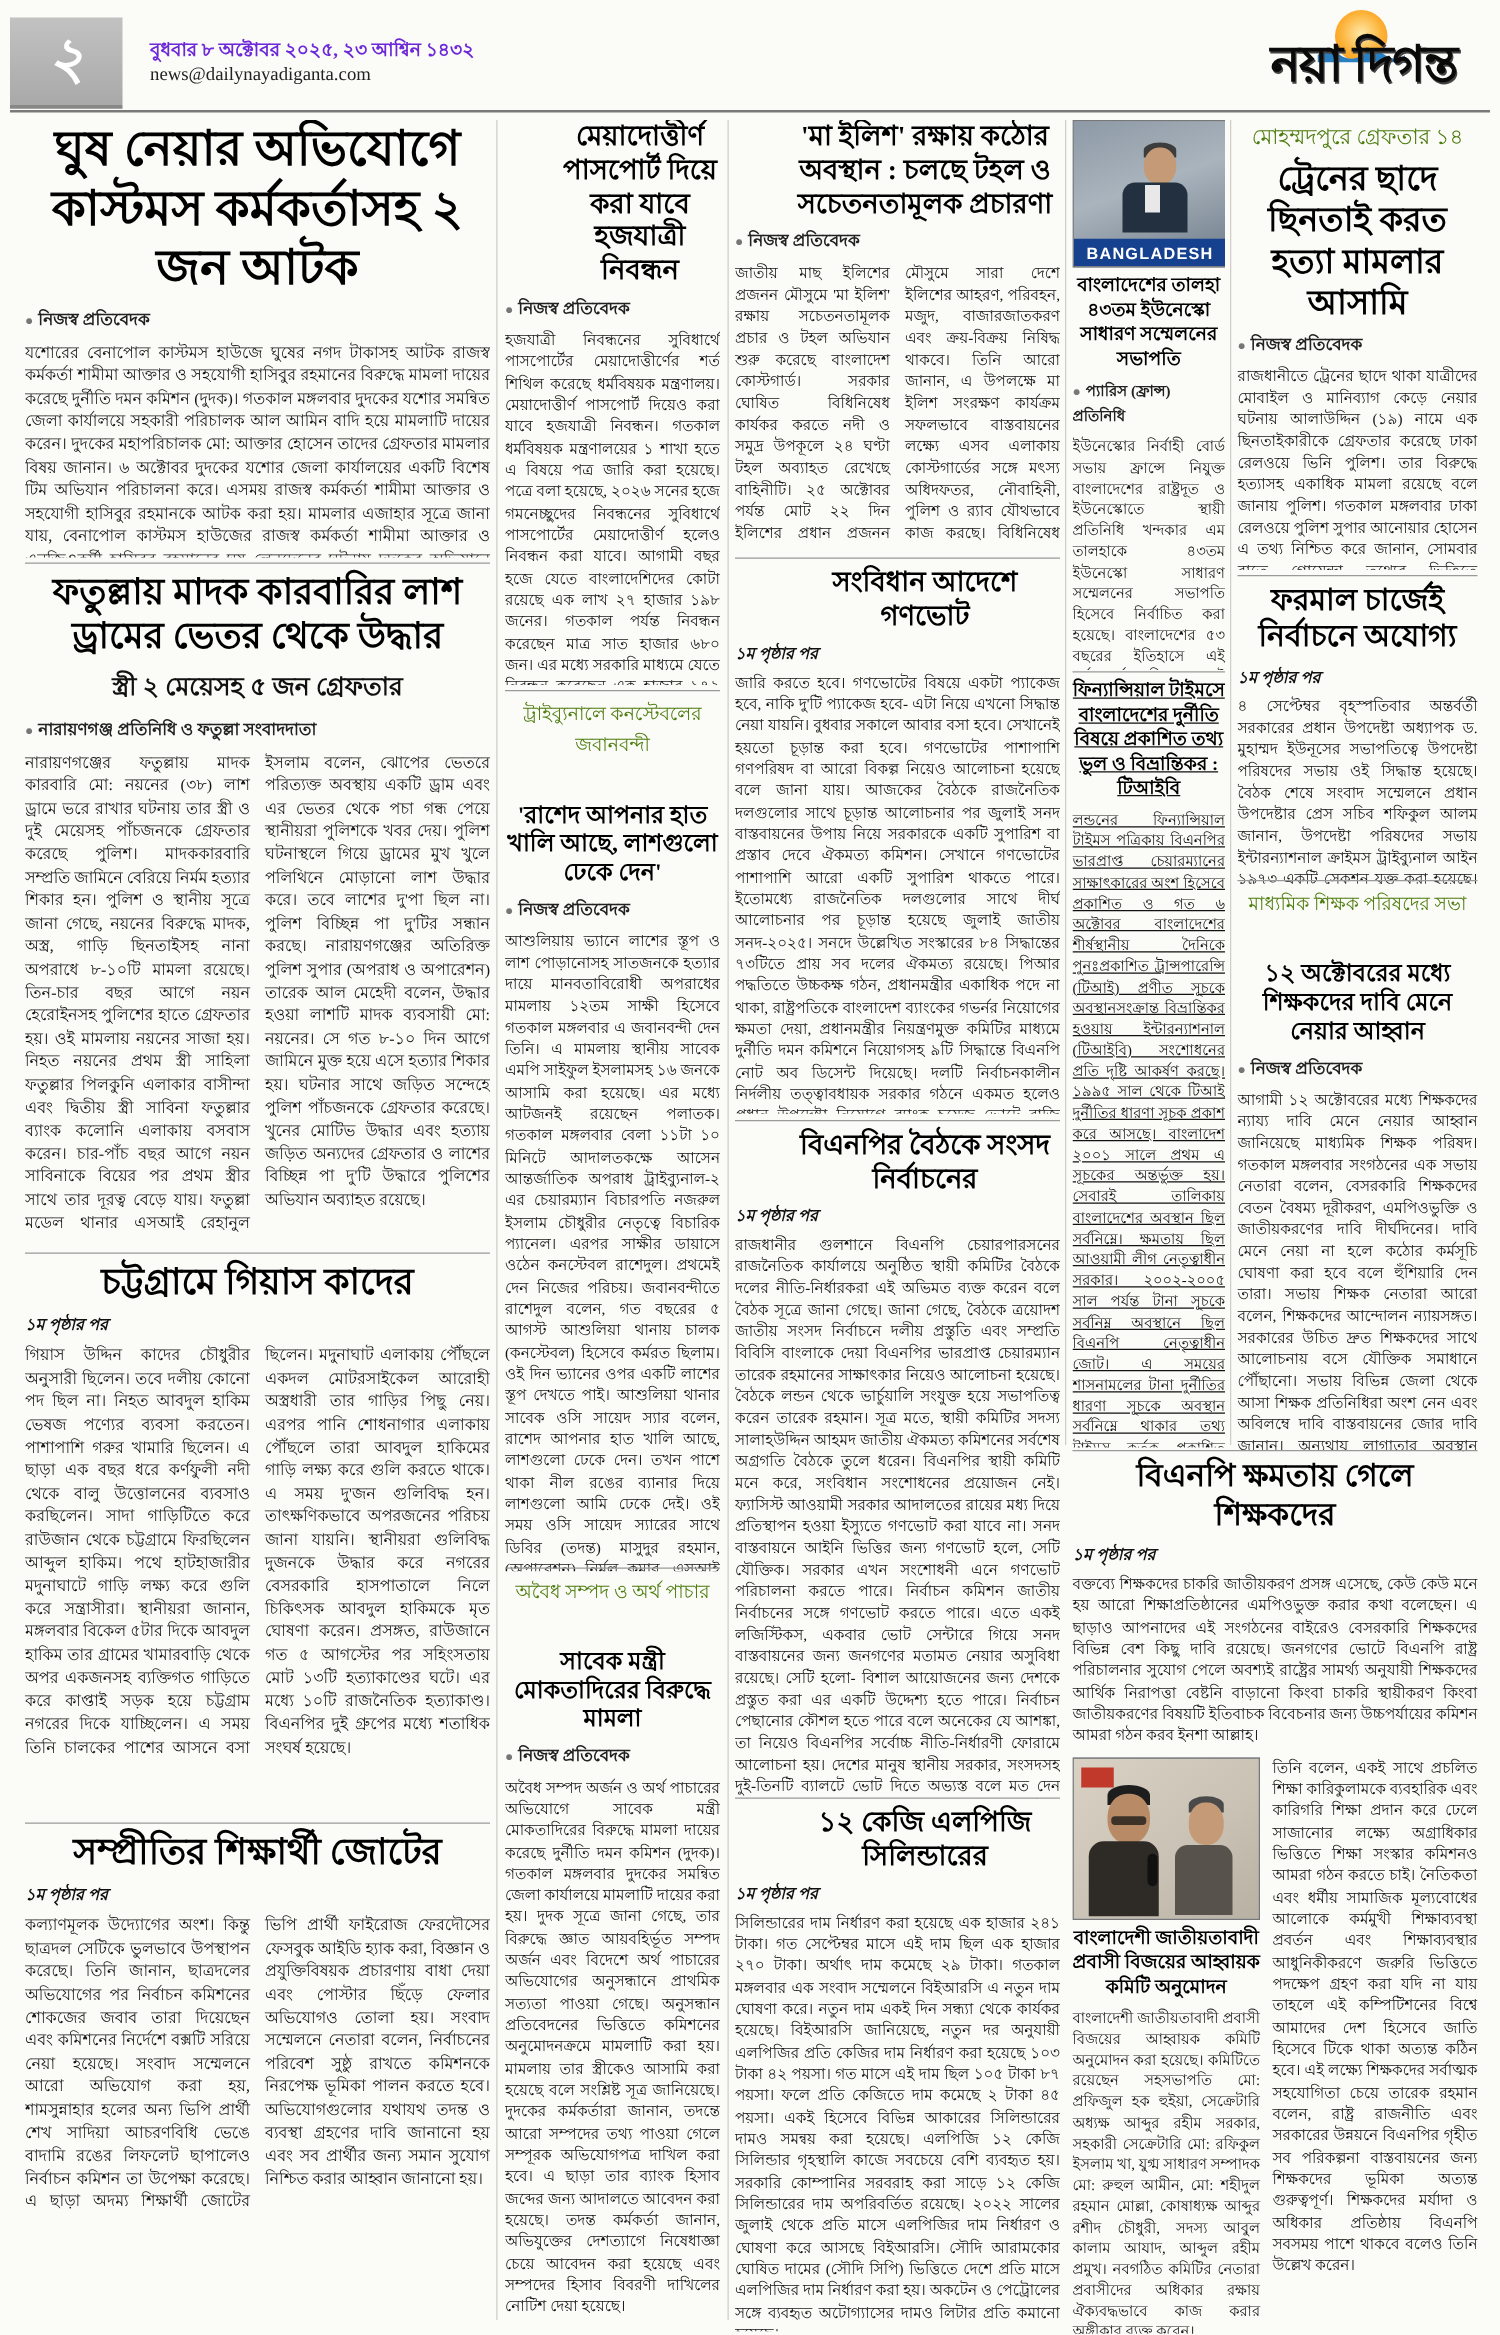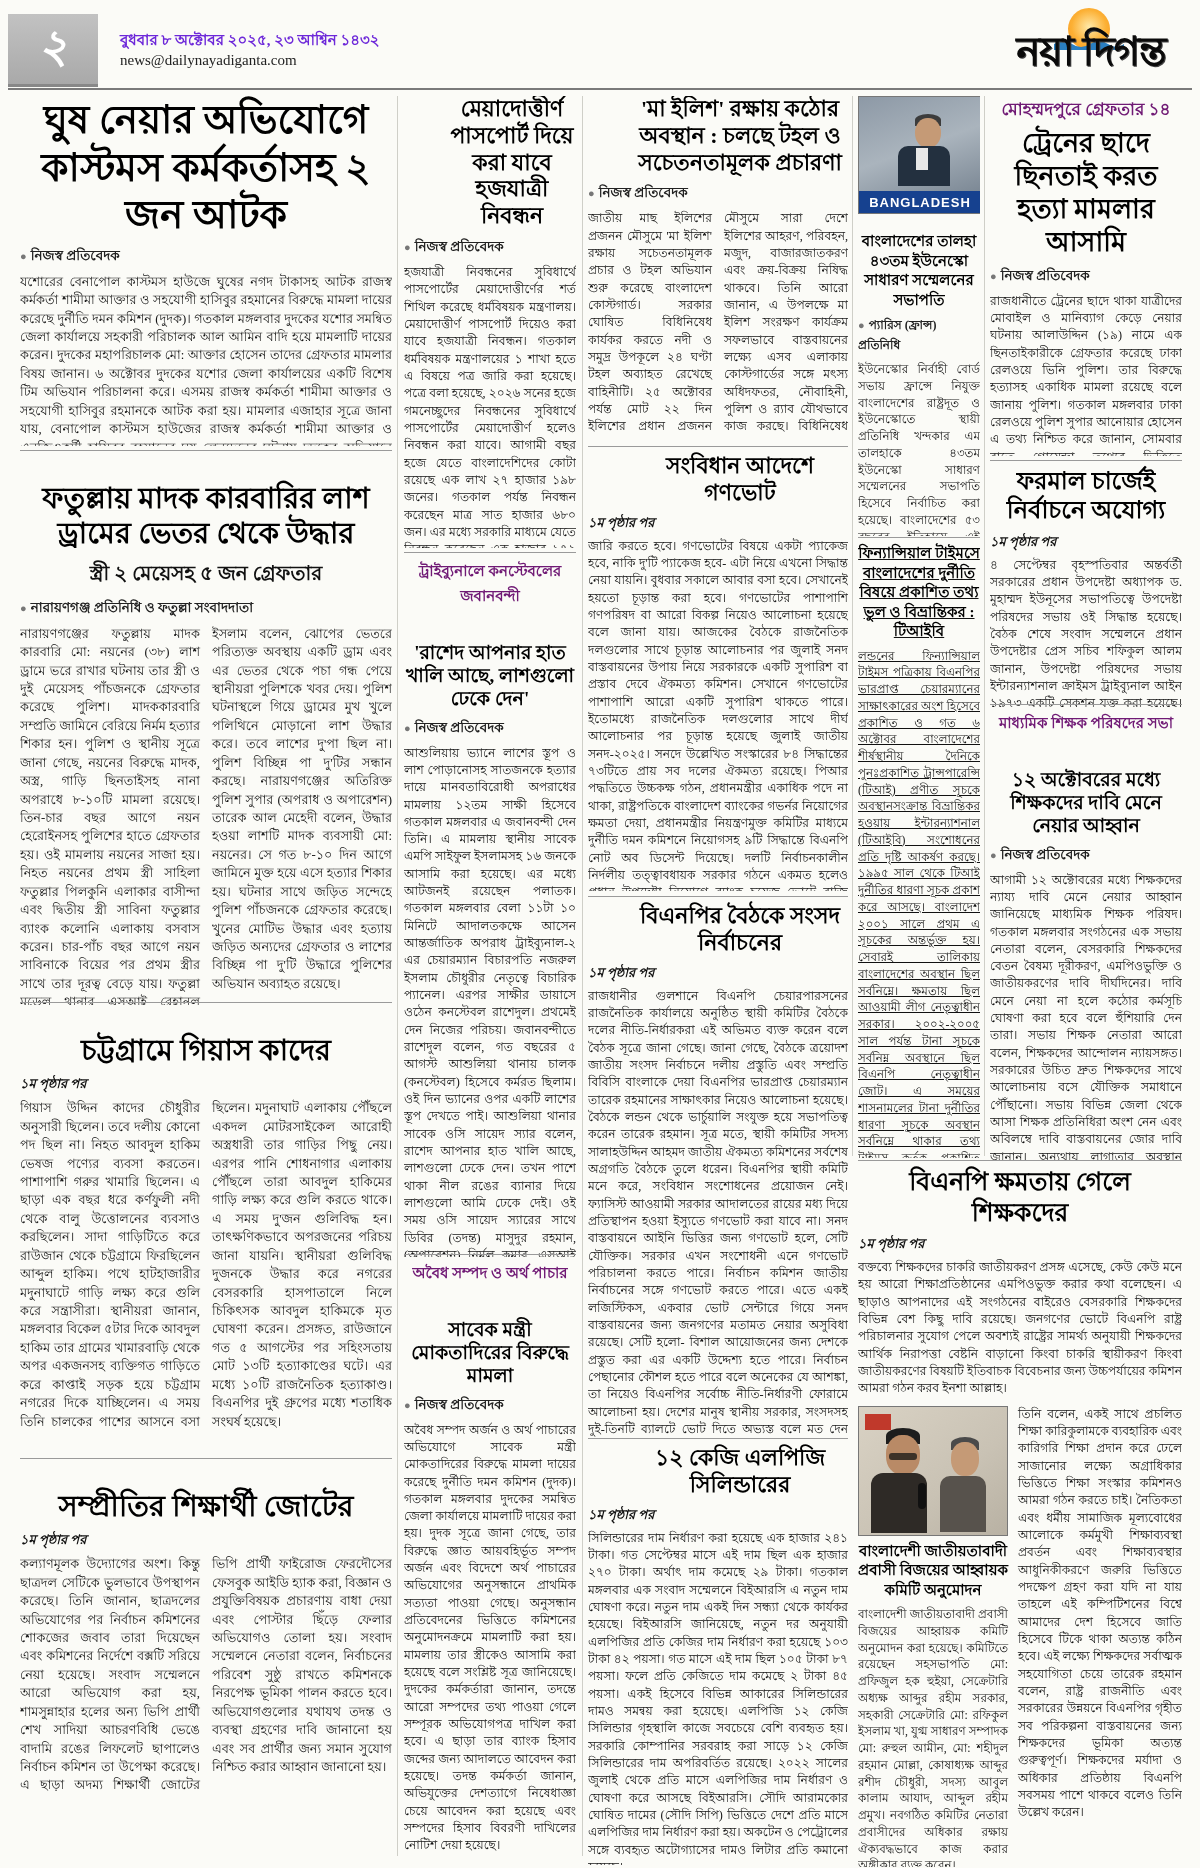--- a/index.html
+++ b/index.html
@@ -16,25 +16,25 @@
                  background:radial-gradient(circle at 50% 45%,#ffe9a8 0%,#fcb034 55%,#f7941d 100%);}
   #masthead .wave{position:absolute;left:58px;top:30px;width:70px;height:14px;}
   #masthead .mast-text{position:absolute;left:0;top:14px;width:190px;text-align:center;
                  font-size:40px;font-weight:bold;color:#0a0a0a;letter-spacing:-1px;text-shadow:1px 1px 0 #444;}
   #hrule{position:absolute;left:8px;top:88px;width:1184px;height:0;border-top:2px solid #7a7a7a;}
   
   .art{position:absolute;overflow:hidden;}
   .rule-top{border-top:1px solid #9a9a9a;padding-top:6px;}
   .hl{font-weight:bold;color:#000;text-align:center;line-height:1.22;margin:0 0 6px 0;}
   .hl-xl{font-size:39px;}
-  .hl-lg{font-size:29px;margin-top:24px;}
+  .hl-lg{font-size:29px;}
   .hl-md{font-size:22px;margin-left:44px;}
   .hl-sm{font-size:19px;margin-top:32px;}
   .hl-xs{font-size:15px;line-height:1.3;}
-  .kicker{font-weight:bold;text-align:center;font-size:15px;margin:0 0 3px 0;color:#701a75;}
+  .kicker{font-weight:normal;text-align:center;font-size:15px;margin:0 0 3px 0;color:#4d7c0f;}
   .subhead{font-weight:bold;text-align:center;font-size:20px;margin:2px 0 6px 0;color:#111;}
   .byline{font-size:13.5px;font-weight:bold;margin:2px 0 5px 0;color:#222;}
   .byline .dot{color:#777;font-size:11px;margin-right:4px;}
   .cont{font-size:13px;font-weight:bold;font-style:italic;margin:2px 0 4px 0;}
   .body{font-size:12.8px;line-height:1.44;text-align:justify;color:#141414;}
   .body-sm{font-size:12.2px;line-height:1.42;text-align:justify;color:#141414;}
   .cols2{column-count:2;column-gap:12px;}
   .vrule{position:absolute;width:0;border-left:1px solid #cfcfc8;}
   
   .ph{position:relative;background:#9aa4ad;overflow:hidden;border:1px solid #777;}
@@ -153,21 +153,21 @@
     <div class="ph" style="width:122px;height:116px;">
       <div class="ph1-bg"></div>
       <div class="ph1-hair"></div>
       <div class="ph1-head"></div>
       <div class="ph1-suit"></div>
       <div class="ph1-shirt"></div>
       <div class="ph1-plate">
           <span>BANGLADESH</span>
         </div>
     </div>
-    <h2 class="hl hl-xs" style="margin-top:18px;">বাংলাদেশের তালহা ৪৩তম ইউনেস্কো সাধারণ সম্মেলনের সভাপতি</h2>
+    <h2 class="hl hl-xs" style="margin-top:6px;">বাংলাদেশের তালহা ৪৩তম ইউনেস্কো সাধারণ সম্মেলনের সভাপতি</h2>
     <div class="byline" style="font-size:12px;"><span class="dot">●</span><span>প্যারিস (ফ্রান্স) প্রতিনিধি</span></div>
     <div class="body-sm" style="font-size:11.8px;">ইউনেস্কোর নির্বাহী বোর্ড সভায় ফ্রান্সে নিযুক্ত বাংলাদেশের রাষ্ট্রদূত ও ইউনেস্কোতে স্থায়ী প্রতিনিধি খন্দকার এম তালহাকে ৪৩তম ইউনেস্কো সাধারণ সম্মেলনের সভাপতি হিসেবে নির্বাচিত করা হয়েছে। বাংলাদেশের ৫৩ বছরের ইতিহাসে এই মর্যাদাপূর্ণ দায়িত্ব এবারই প্রথম। ১৯৪৫ সাল থেকে ইউনেস্কোতে বাংলাদেশ, জাপান, ভারত এবং দক্ষিণ কোরিয়া প্রতিদ্বন্দ্বিতা করেছিল। তবে ভারত ও কোরিয়া সেপ্টেম্বর মাসেই তাদের প্রার্থিতা প্রত্যাহার করে।</div>
   </div>
 
   <div class="art rule-top" style="left:858px;top:537px;width:122px;height:614px;text-decoration:underline;">
     <h2 class="hl hl-xs">ফিন্যান্সিয়াল টাইমসে বাংলাদেশের দুর্নীতি বিষয়ে প্রকাশিত তথ্য ভুল ও বিভ্রান্তিকর : টিআইবি</h2>
     <div class="body-sm" style="font-size:11.8px;">লন্ডনের ফিন্যান্সিয়াল টাইমস পত্রিকায় বিএনপির ভারপ্রাপ্ত চেয়ারম্যানের সাক্ষাৎকারের অংশ হিসেবে প্রকাশিত ও গত ৬ অক্টোবর বাংলাদেশের শীর্ষস্থানীয় দৈনিকে পুনঃপ্রকাশিত ট্রান্সপারেন্সি (টিআই) প্রণীত সূচকে অবস্থানসংক্রান্ত বিভ্রান্তিকর হওয়ায় ইন্টারন্যাশনাল (টিআইবি) সংশোধনের প্রতি দৃষ্টি আকর্ষণ করছে। ১৯৯৫ সাল থেকে টিআই দুর্নীতির ধারণা সূচক প্রকাশ করে আসছে। বাংলাদেশ ২০০১ সালে প্রথম এ সূচকের অন্তর্ভুক্ত হয়। সেবারই তালিকায় বাংলাদেশের অবস্থান ছিল সর্বনিম্নে। ক্ষমতায় ছিল আওয়ামী লীগ নেতৃত্বাধীন সরকার। ২০০২-২০০৫ সাল পর্যন্ত টানা সূচকে সর্বনিম্ন অবস্থানে ছিল বিএনপি নেতৃত্বাধীন জোট। এ সময়ের শাসনামলের টানা দুর্নীতির ধারণা সূচকে অবস্থান সর্বনিম্নে থাকার তথ্য টাইমস কর্তৃক প্রকাশিত তথ্য সঠিক নয়। টিআই প্রকাশিত সূচকে বুকানুকির ঝুঁকি এড়িয়ে চলার অনুরোধ করছে টিআইবি। ইতোমধ্যে টিআইবি ফিন্যান্সিয়াল টাইমসের সংশ্লিষ্ট প্রতিবেদকদের তাদের ভুল ও বিভ্রান্তিকর তথ্য প্রকাশের ব্যাপারে সরাসরি জানানোসহ সংশোধনীর অনুরোধ করেছে। উল্লেখ্য, সিপিআই নির্ণয়ে টিআইবি কোনো ভূমিকা পালন করে না। এমনকি টিআইবির গবেষণা থেকে প্রাপ্ত কোনো তথ্য বা বিশ্লেষণ সিপিআই-এ অন্তর্ভুক্ত করার সুযোগ নেই। পৃথিবীর অন্যান্য দেশের টিআই চ্যাপ্টারের মতো টিআইবিও দুর্নীতির ধারণা সূচক দেশীয় পর্যায়ে প্রকাশ করে মাত্র। বিজ্ঞপ্তি।</div>
   </div>
 
   <div class="art" style="left:990px;top:96px;width:192px;height:360px;">

